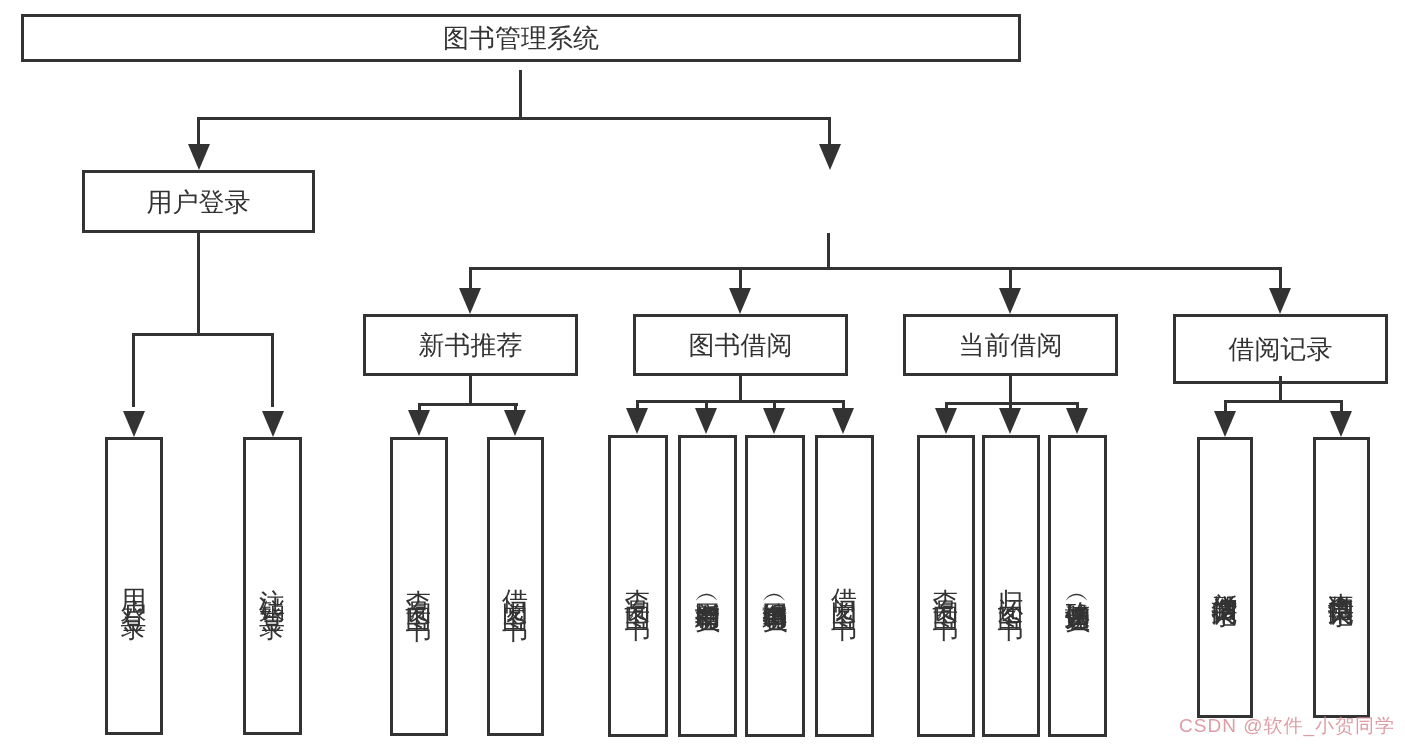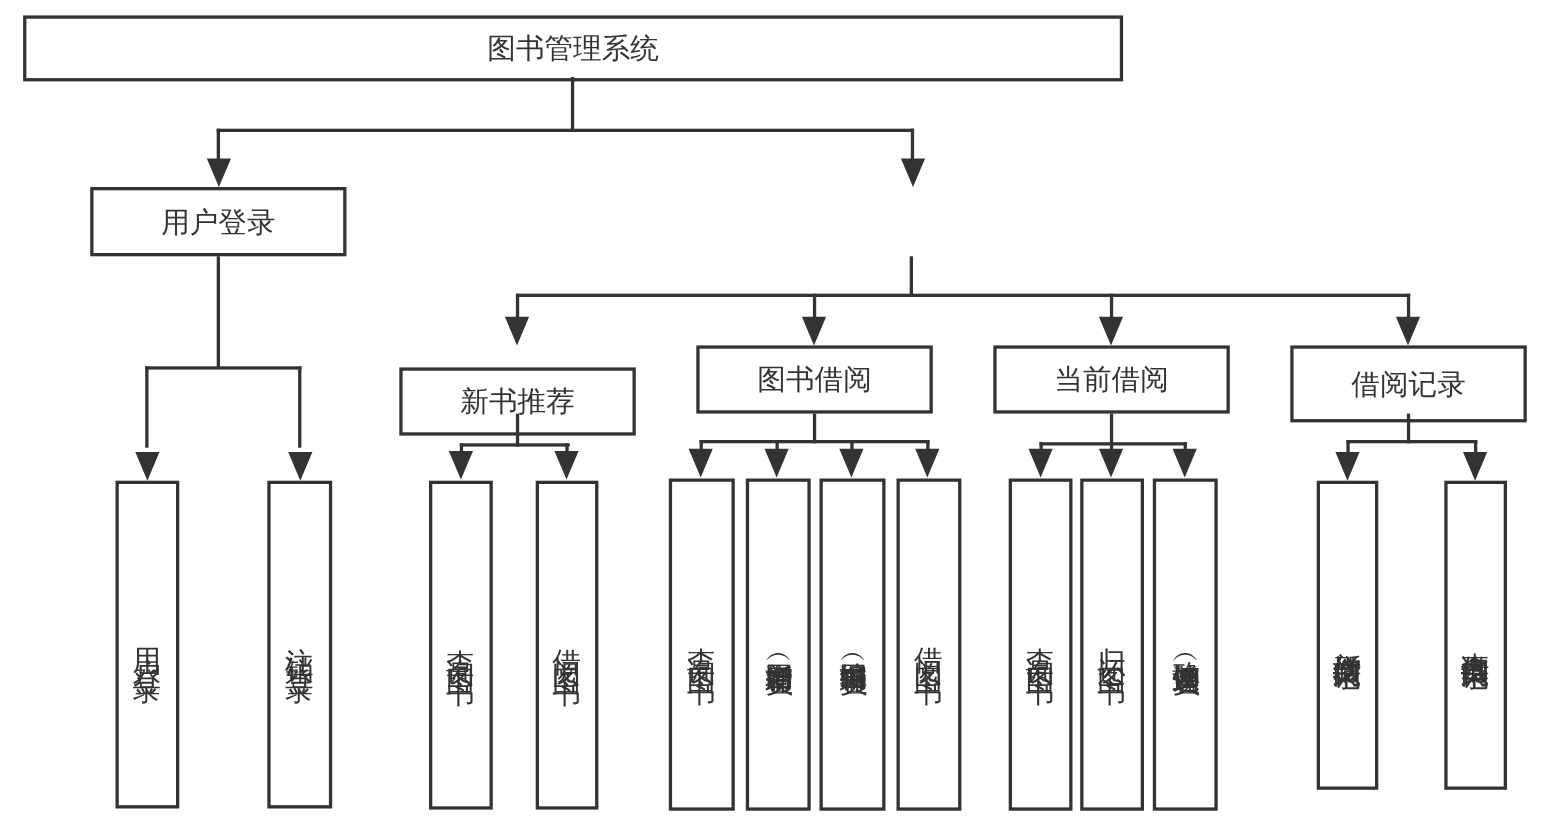--- a/index.html
+++ b/index.html
@@ -29,21 +29,21 @@
   .watermark {
     position:absolute; right:10px; bottom:8px;
     font-size:19px; letter-spacing:1px; color:var(--wm); opacity:.85;
   }
 </style>
 </head>
 <body>
 
 <div class="canvas">
 
-  <div class="box" style="left:21px; top:14px; width:1000px; height:60px;">图书管理系统</div>
+  <div class="box" style="left:21px; top:14px; width:1000px; height:48px;">图书管理系统</div>
 
   <div class="vl" style="left:519px; top:70px; height:48px;"></div>
   <div class="hl" style="left:197px; top:117px; width:634px;"></div>
   <div class="vl" style="left:197px; top:117px; height:30px;"></div>
   <div class="arrow" style="left:188px; top:144px;"></div>
   <div class="vl" style="left:828px; top:117px; height:30px;"></div>
   <div class="arrow" style="left:819px; top:144px;"></div>
 
   <div class="box" style="left:82px; top:170px; width:233px; height:63px;">用户登录</div>
 
@@ -58,21 +58,21 @@
   <div class="hl" style="left:469px; top:267px; width:813px;"></div>
   <div class="vl" style="left:469px; top:267px; height:24px;"></div>
   <div class="arrow" style="left:459px; top:288px;"></div>
   <div class="vl" style="left:739px; top:267px; height:24px;"></div>
   <div class="arrow" style="left:729px; top:288px;"></div>
   <div class="vl" style="left:1009px; top:267px; height:24px;"></div>
   <div class="arrow" style="left:999px; top:288px;"></div>
   <div class="vl" style="left:1279px; top:267px; height:24px;"></div>
   <div class="arrow" style="left:1269px; top:288px;"></div>
 
-  <div class="box" style="left:363px; top:314px; width:215px; height:62px;margin-top:20px;">新书推荐</div>
+  <div class="box" style="left:363px; top:314px; width:215px; height:62px;">新书推荐</div>
   <div class="box" style="left:633px; top:314px; width:215px; height:62px;">图书借阅</div>
   <div class="box" style="left:903px; top:314px; width:215px; height:62px;">当前借阅</div>
   <div class="box" style="left:1173px; top:314px; width:215px; height:70px;">借阅记录</div>
 
   <div class="vl" style="left:469px; top:376px; height:30px;"></div>
   <div class="hl" style="left:418px; top:403px; width:100px;"></div>
   <div class="vl" style="left:418px; top:403px; height:10px;"></div>
   <div class="arrow" style="left:408px; top:410px;"></div>
   <div class="vl" style="left:514px; top:403px; height:10px;"></div>
   <div class="arrow" style="left:504px; top:410px;"></div>
@@ -141,14 +141,15 @@
     <span class="vtext ls0">确认归还（管理员）</span>
   </div>
 
   <div class="box vbox" style="left:1197px; top:437px; width:56px; height:281px;">
     <span class="vtext ls2">新增借阅记录</span>
   </div>
   <div class="box vbox" style="left:1313px; top:437px; width:57px; height:281px;">
     <span class="vtext ls2">查询借阅记录</span>
   </div>
 
+  <div class="watermark">CSDN @软件_小贺同学</div>
 
 </div>
 
 </body></html>

